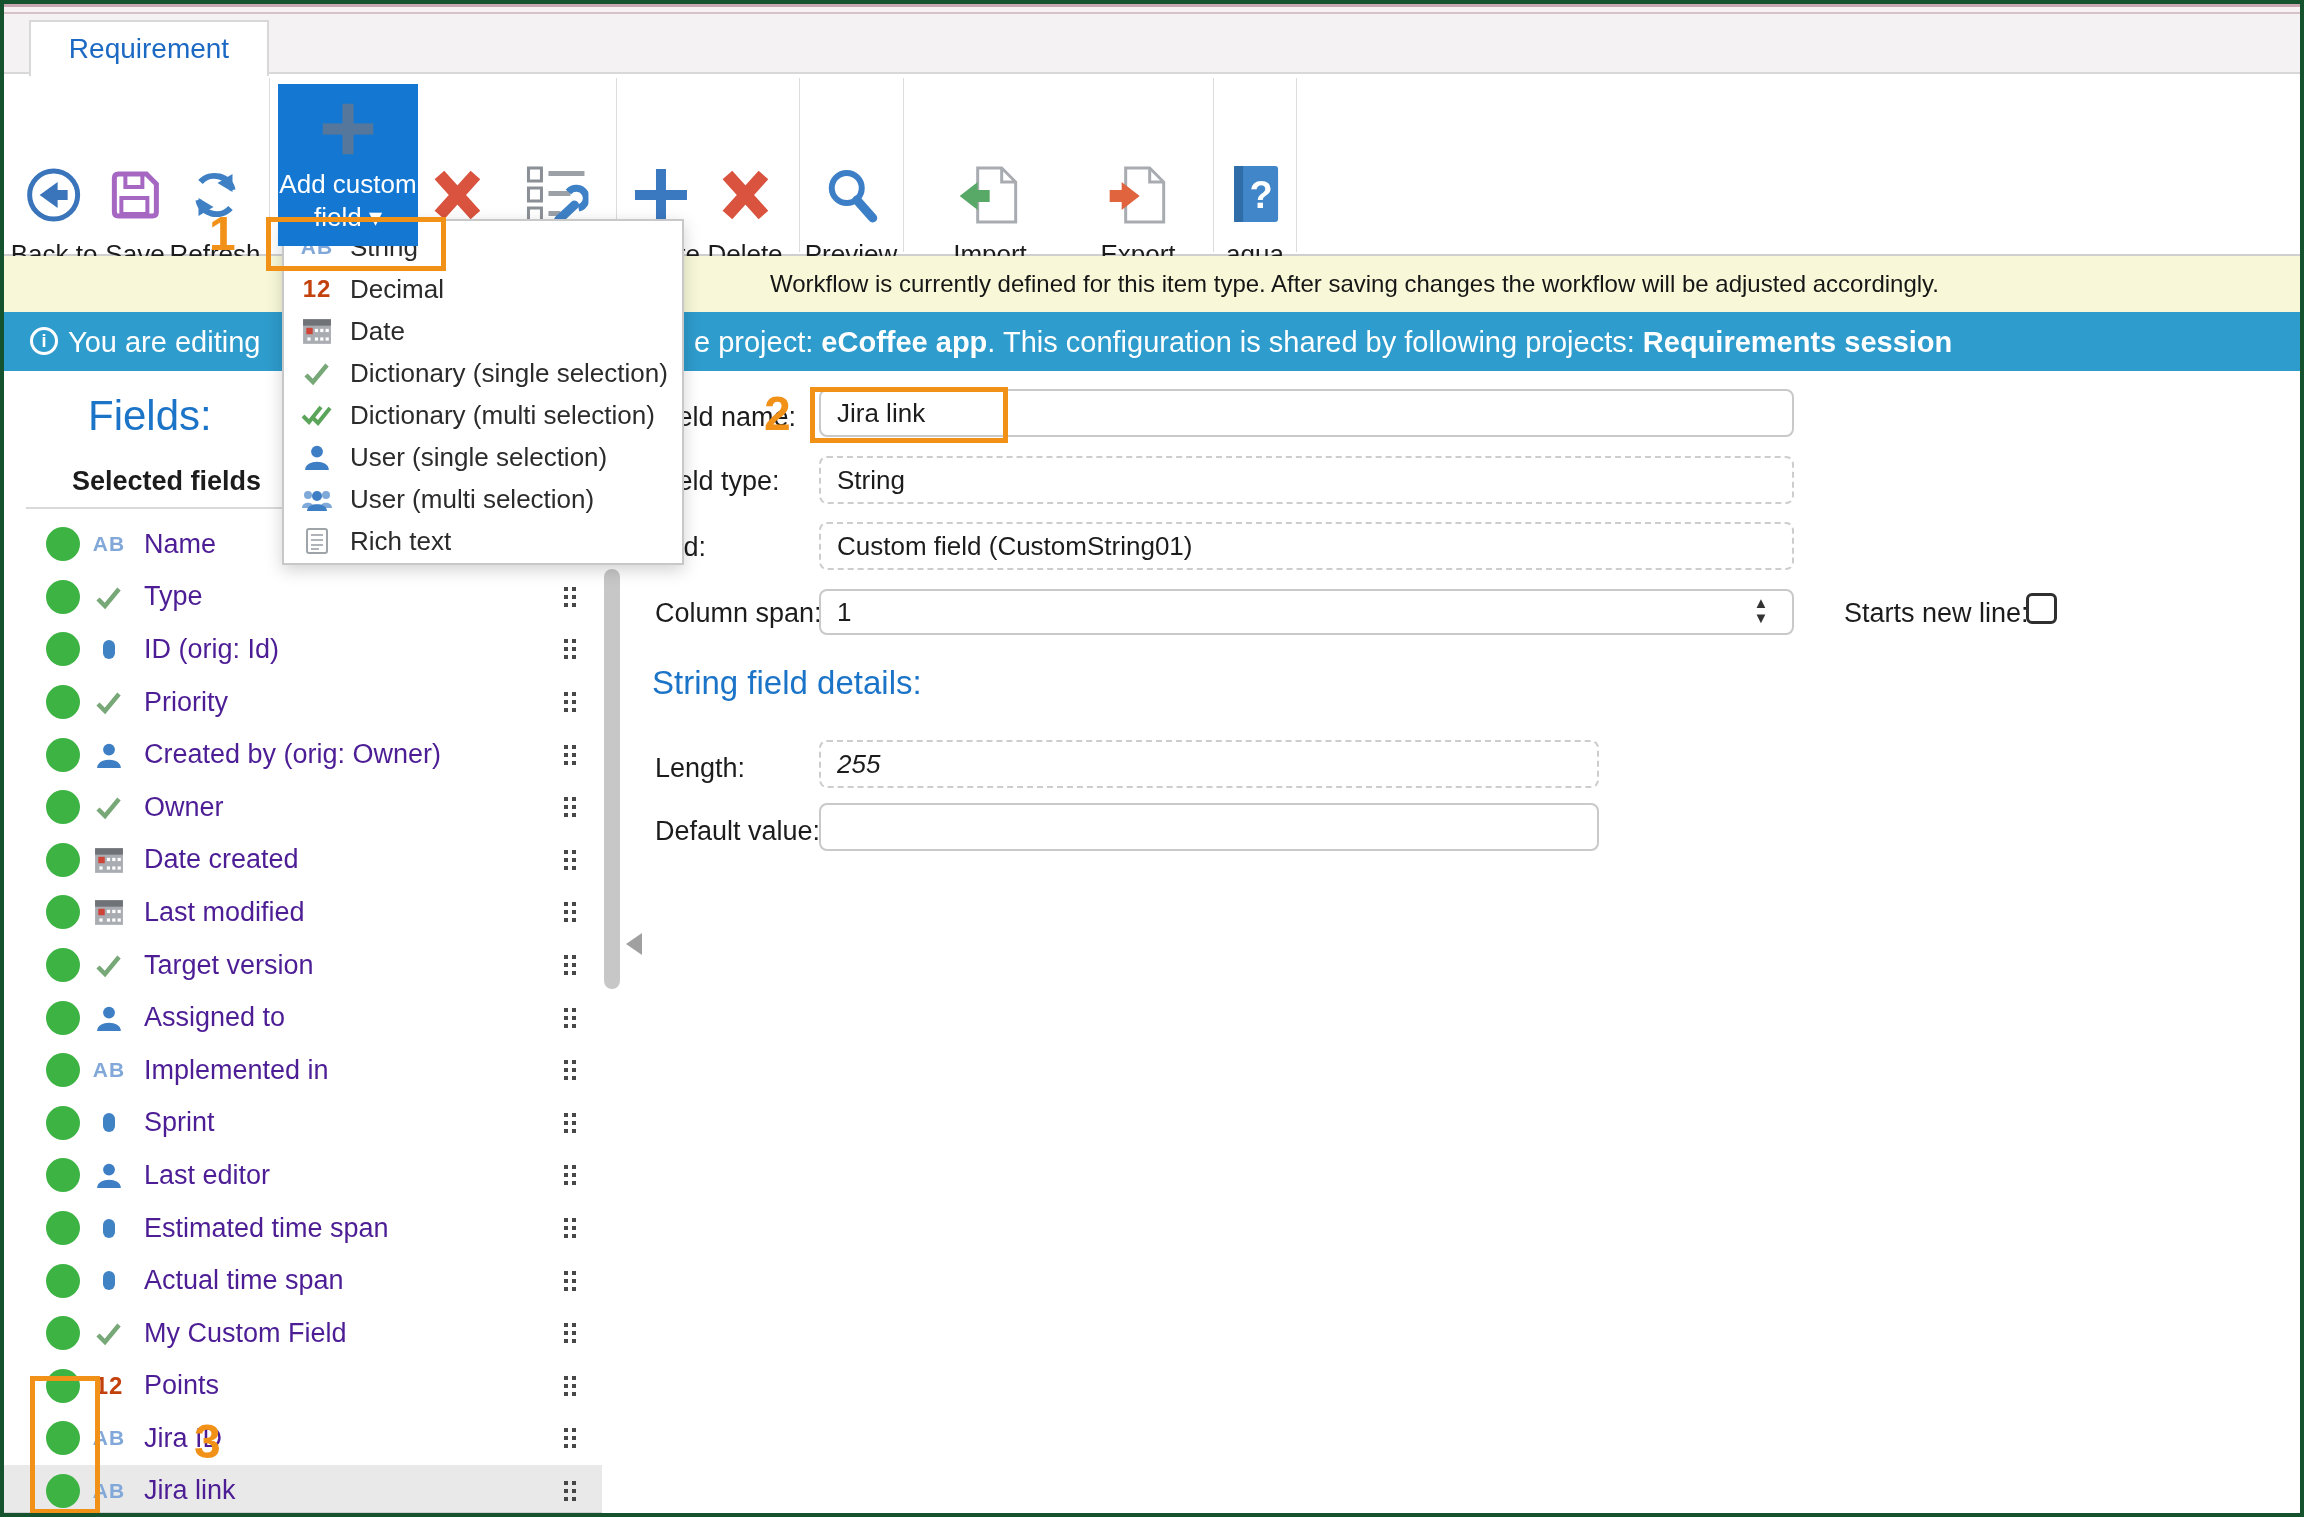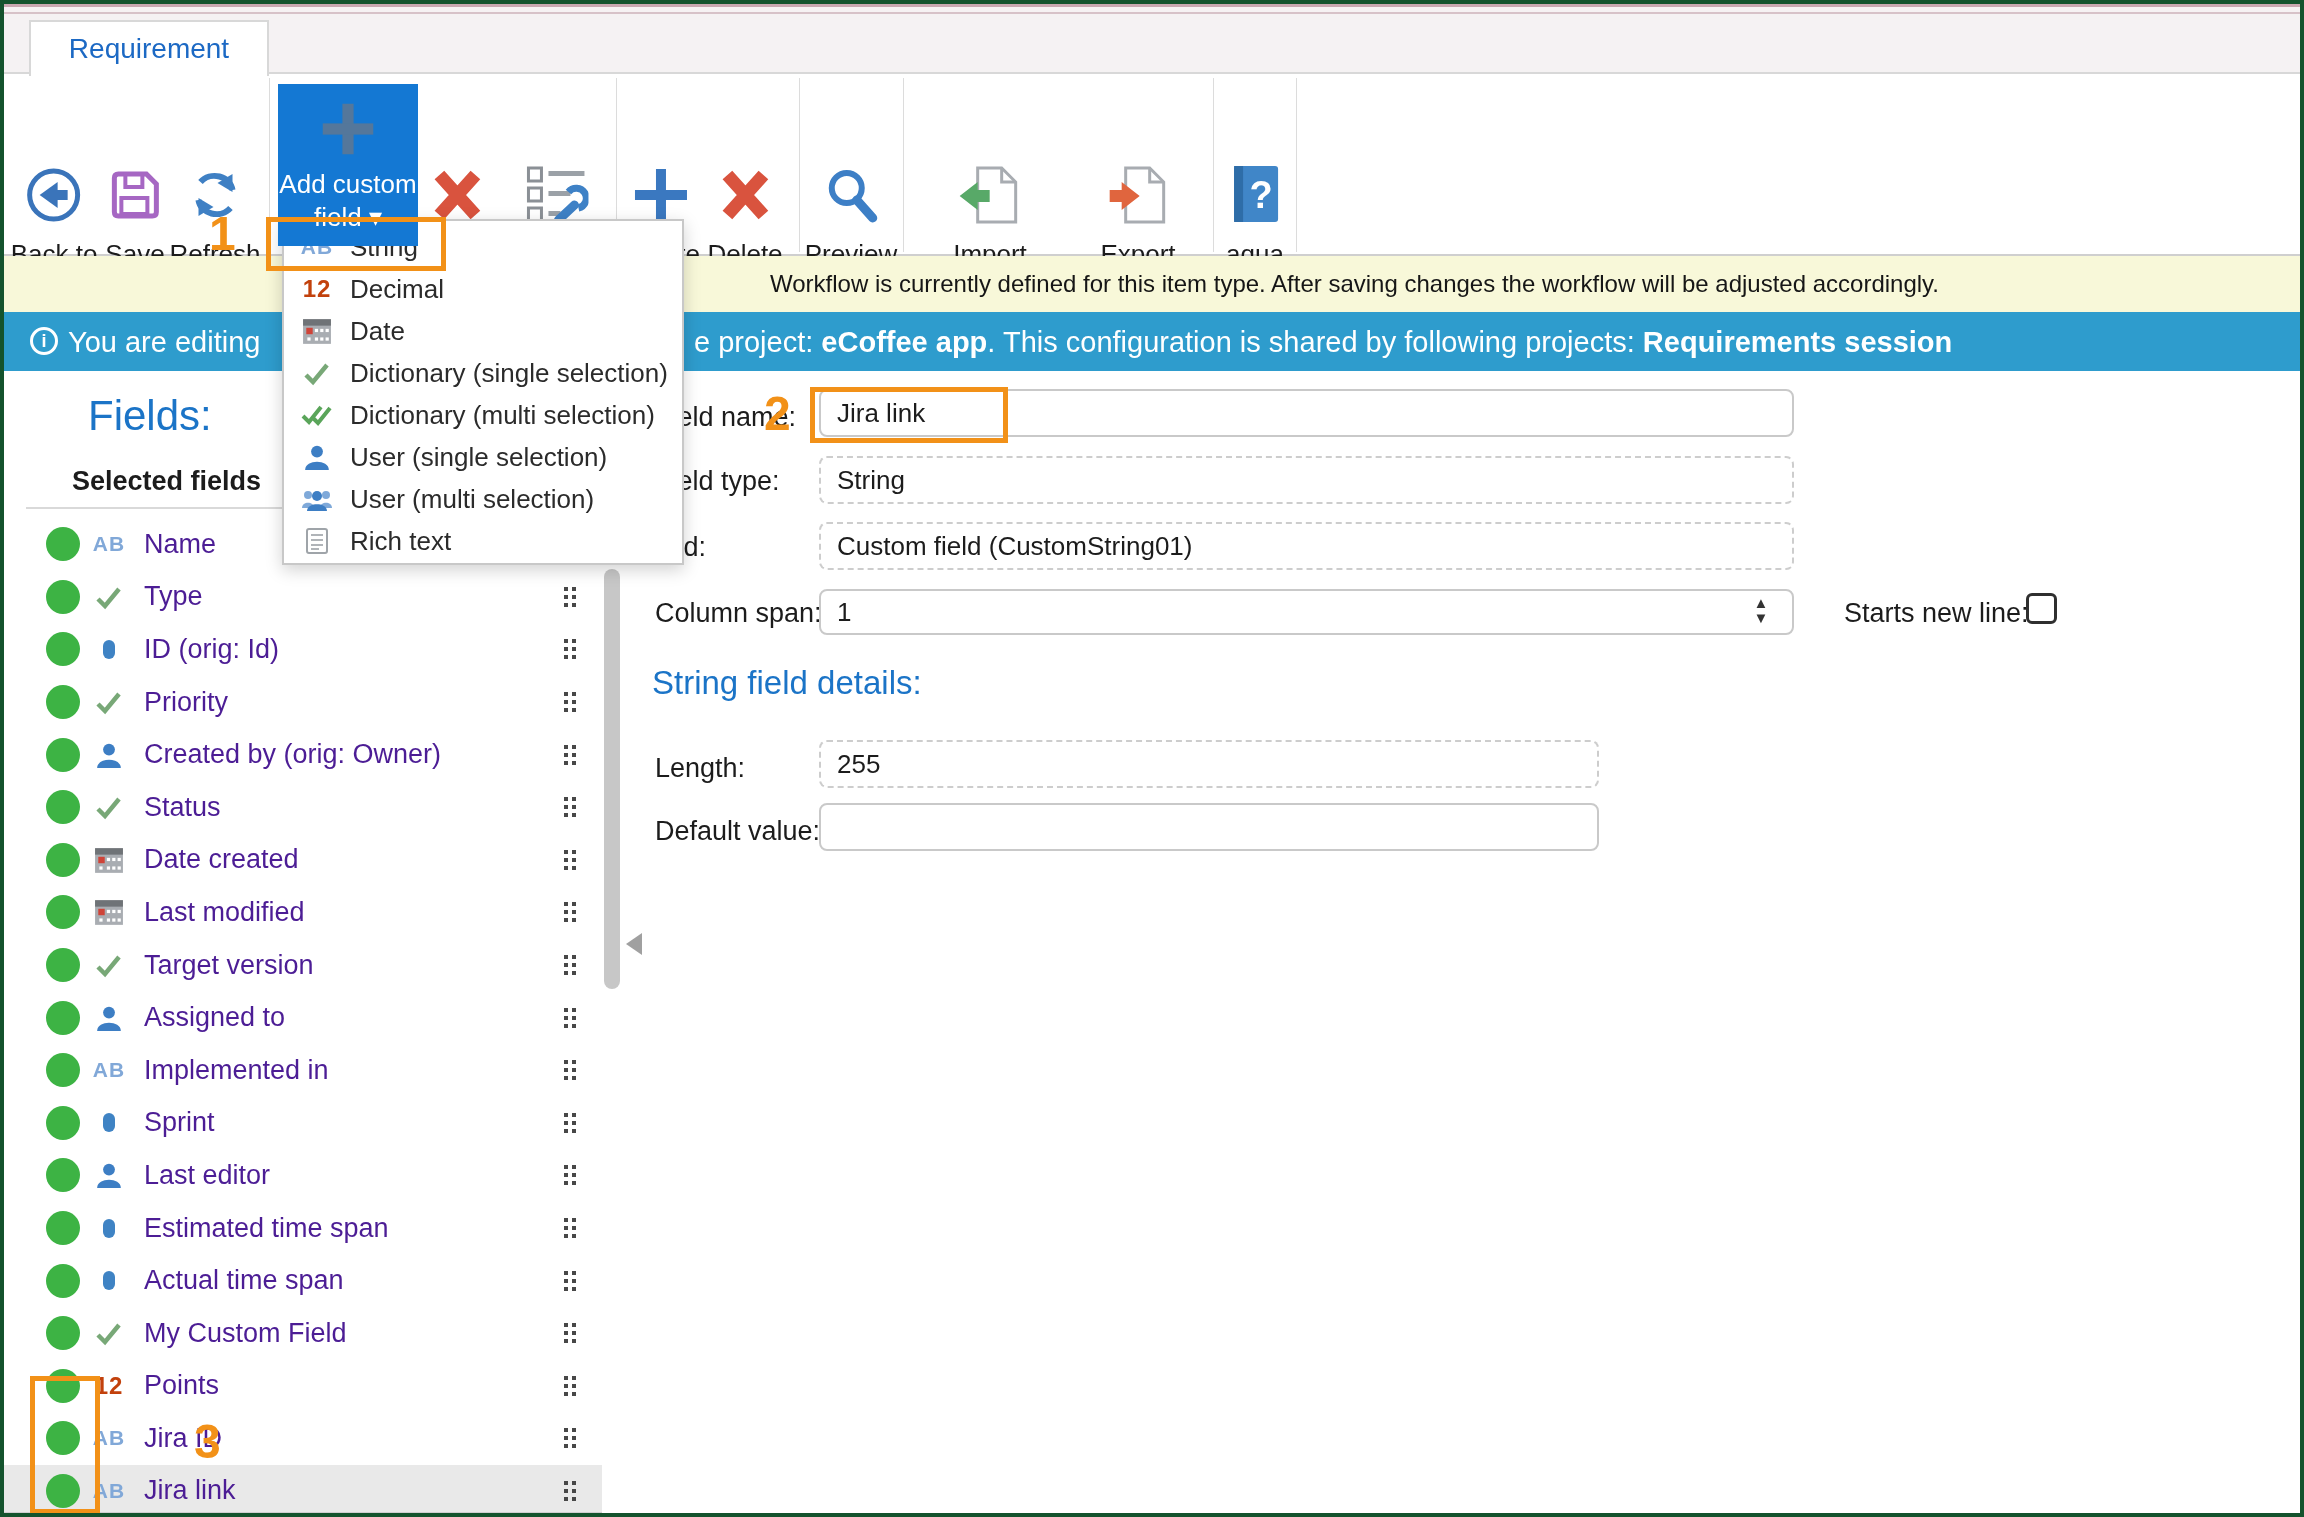--- a/index.html
+++ b/index.html
@@ -58,21 +58,21 @@
   
   .ab-ic{font-weight:bold;font-size:21px;color:#81a8d8;letter-spacing:1px;}
   .num-ic{font-weight:bold;font-size:24px;color:#c2410c;letter-spacing:1px;}
   .pill-ic{display:inline-block;width:12px;height:19px;border-radius:6px;background:#3f83c4;}
   
   .flabel{position:absolute;left:651px;font-size:27px;color:#1c1c1c;white-space:nowrap;}
   .finput{position:absolute;left:815px;width:975px;height:48px;box-sizing:border-box;
           border:2px solid #c9c9c9;border-radius:8px;background:#fff;
           font-family:"Liberation Sans",sans-serif;font-size:26px;color:#1c1c1c;padding:0 0 0 16px;outline:none;}
   .dashed{border-style:dashed;border-color:#cdcdcd;}
-  .short{width:780px;}
+  .short{width:780px;font-style:italic;}
   .spinner{position:absolute;left:1742px;top:591px;width:30px;text-align:center;line-height:15px;
            font-size:15px;color:#333;cursor:default;}
   .section-head{position:absolute;left:648px;top:660px;font-size:33px;color:#1b74c7;}
   .cbox{position:absolute;left:2022px;top:589px;width:31px;height:31px;appearance:none;-webkit-appearance:none;
         border:3px solid #2f2f2f;border-radius:6px;background:#fff;margin:0;}
   
   #menu{position:absolute;left:278px;top:215px;width:402px;height:346px;background:#fff;
         border:2px solid #c8c8c8;box-sizing:border-box;z-index:20;
         box-shadow:0 5px 16px rgba(0,0,0,0.18);padding-top:5px;}
   .menu-item{height:42px;display:flex;align-items:center;padding-left:16px;cursor:default;}
@@ -358,21 +358,21 @@
       </div>
       <div class="frow">
         <span class="dot"></span>
         <span class="ficon">
           <span style="display:flex;align-items:center;justify-content:center">
             <svg width="28" height="26" viewBox="0 0 28 26">
               <polyline points="3,15 10,22 24,5" fill="none" stroke="#78a877" stroke-width="4.5"></polyline>
             </svg>
           </span>
         </span>
-        <span class="flab">Status</span>
+        <span class="flab">Owner</span>
         <span class="handle">
           <i></i>
           <i></i>
           <i></i>
           <i></i>
           <i></i>
           <i></i>
         </span>
       </div>
       <div class="frow">

